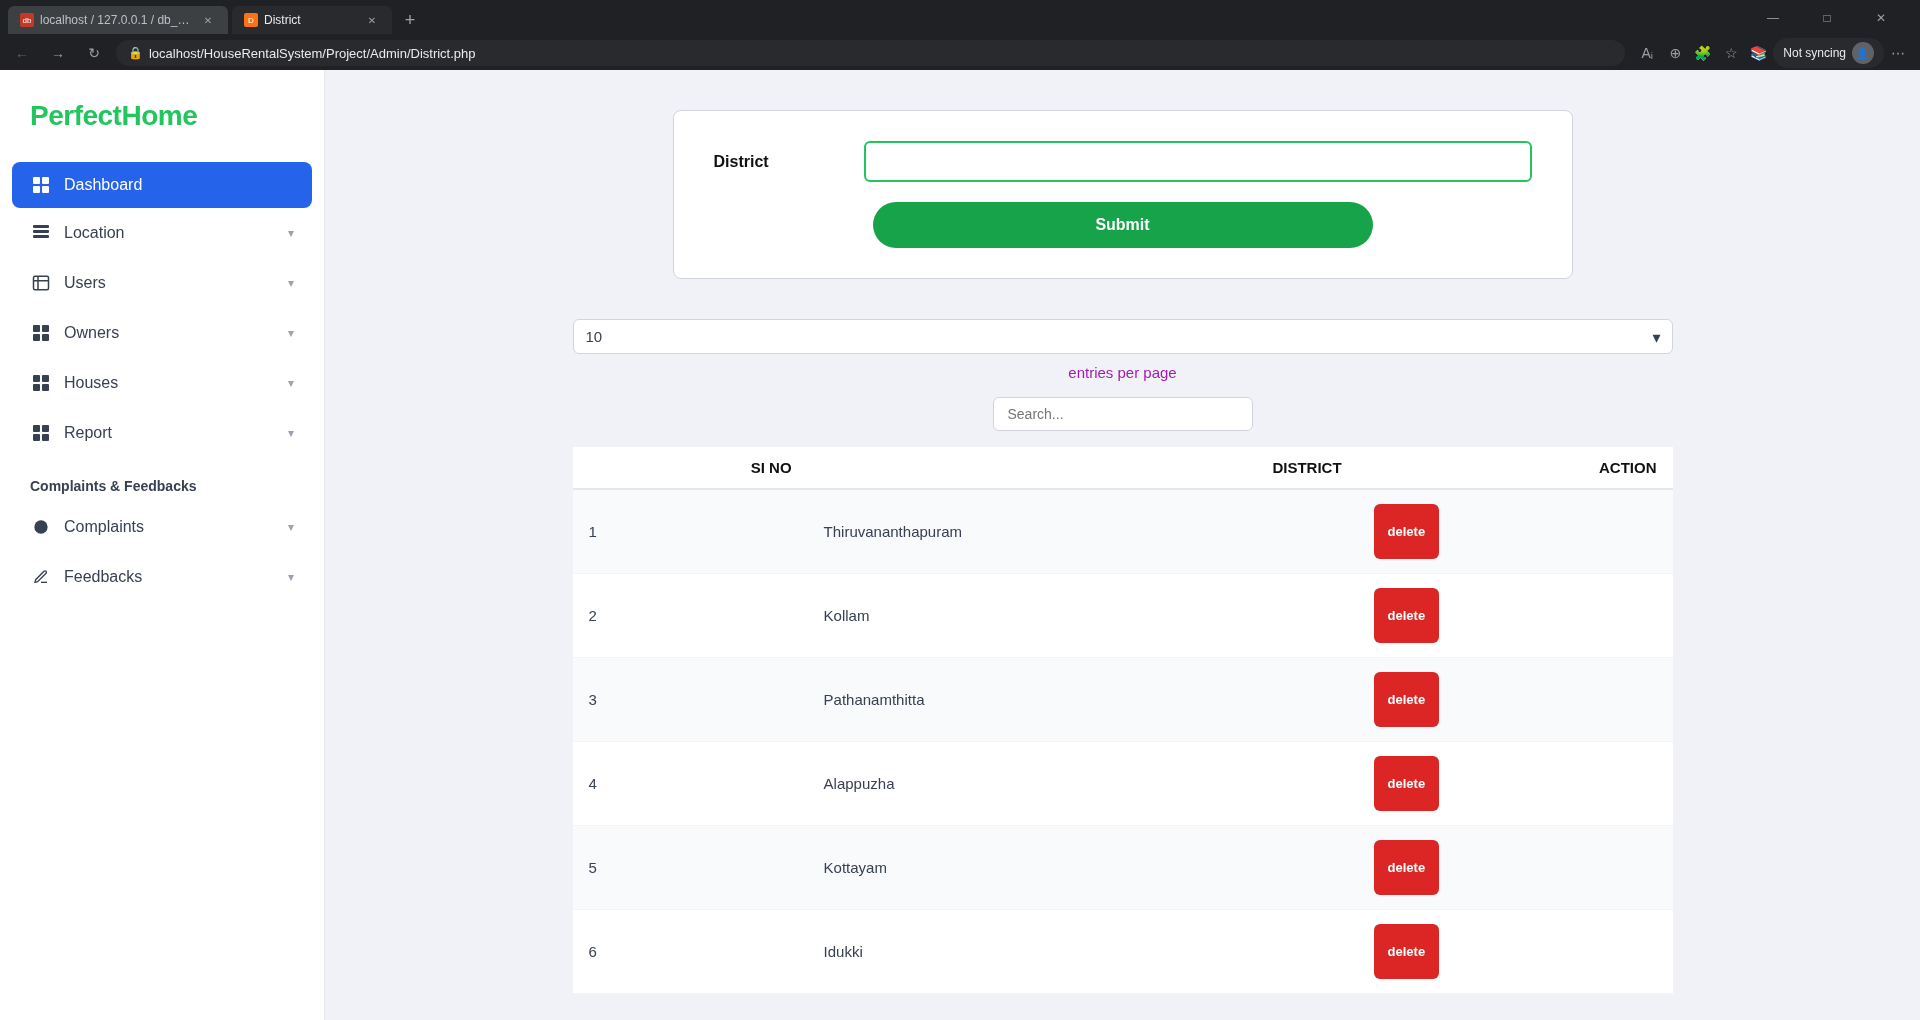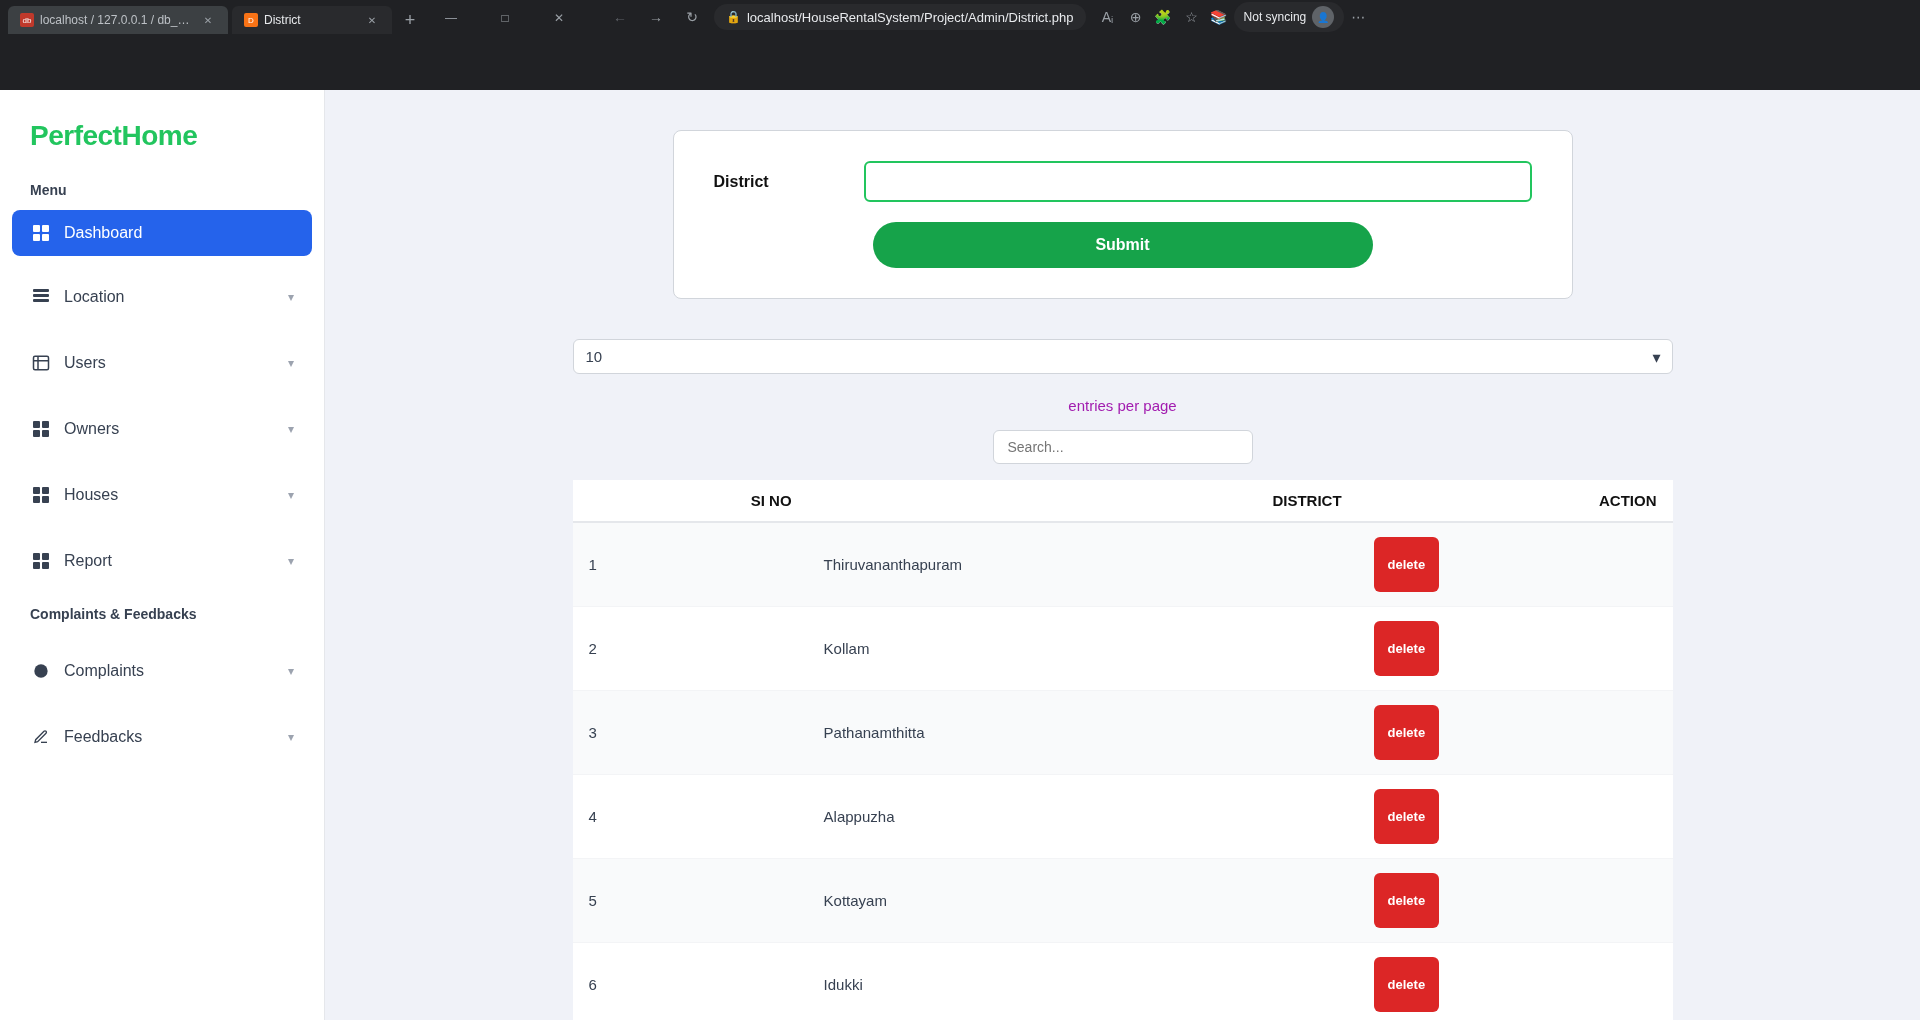--- a/index.html
+++ b/index.html
@@ -1,23 +1,23 @@
 <!DOCTYPE html>
 <html><head>
   <meta charset="utf-8">
   <style>
     * { margin: 0; padding: 0; box-sizing: border-box; }
     body { font-family: Arial, sans-serif; background: #f0f2f8; display: flex; flex-direction: column; height: 1020px; overflow: hidden; }
 
     
     .browser-chrome {
       background: #202124;
-      height: 90px;
-      display: flex;
-      flex-direction: row;
+      height: 70px;
+      display: flex;
+      flex-direction: column;
     }
     .tab-bar {
       display: flex;
       align-items: center;
       height: 36px;
       padding: 4px 8px 0;
       gap: 4px;
     }
     .browser-tab {
       display: flex;
@@ -174,21 +174,20 @@
     }
     .sidebar-item {
       display: flex;
       align-items: center;
       padding: 14px 30px;
       cursor: pointer;
       gap: 12px;
       font-size: 16px;
       color: #374151;
       font-weight: 500;
-      margin-top: 16px;
     }
     .sidebar-item.active {
       background: #2563eb;
       color: white;
       border-radius: 8px;
       margin: 0 12px;
       padding: 12px 18px;
     }
     .sidebar-item .icon {
       width: 22px; height: 22px;
@@ -264,21 +263,21 @@
     }
 
     
     .table-section {
       max-width: 1100px;
       margin: 0 auto;
     }
     .table-controls {
       display: flex;
       flex-direction: column;
-      gap: 23px;
+      gap: 10px;
       margin-bottom: 16px;
     }
     .entries-select {
       border: 1px solid #d1d5db;
       border-radius: 6px;
       padding: 8px 36px 8px 12px;
       font-size: 15px;
       appearance: none;
       background: white;
       color: #374151;
@@ -396,21 +395,20 @@
   </div>
 </div>
 
 <div class="app-container">
 
   <aside class="sidebar">
     <div class="logo">
       <span>Perfect</span><span style="color:#22c55e;">Home</span>
     </div>
 
-    <div class="menu-label">Menu</div>
 
     <div class="sidebar-item active">
       <span class="icon">
         <div class="grid-icon">
             <span></span>
             <span></span>
             <span></span>
             <span></span>
           </div>
       </span>

